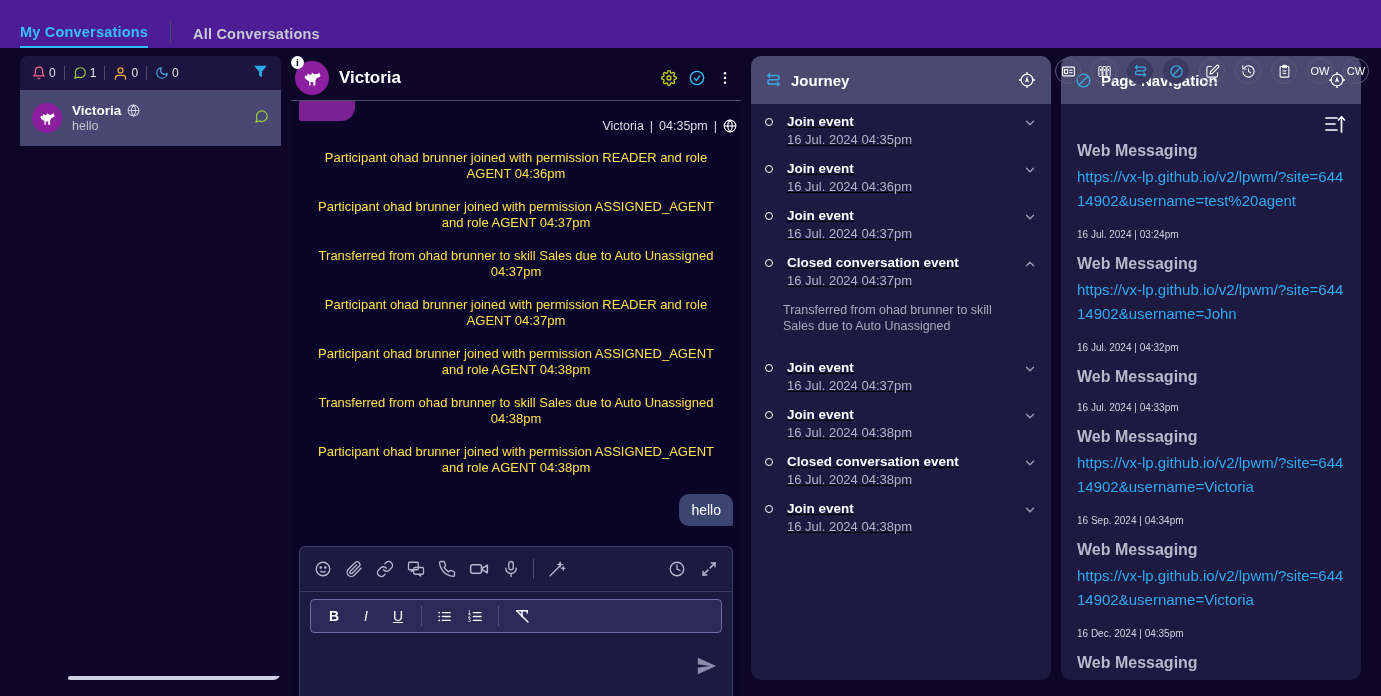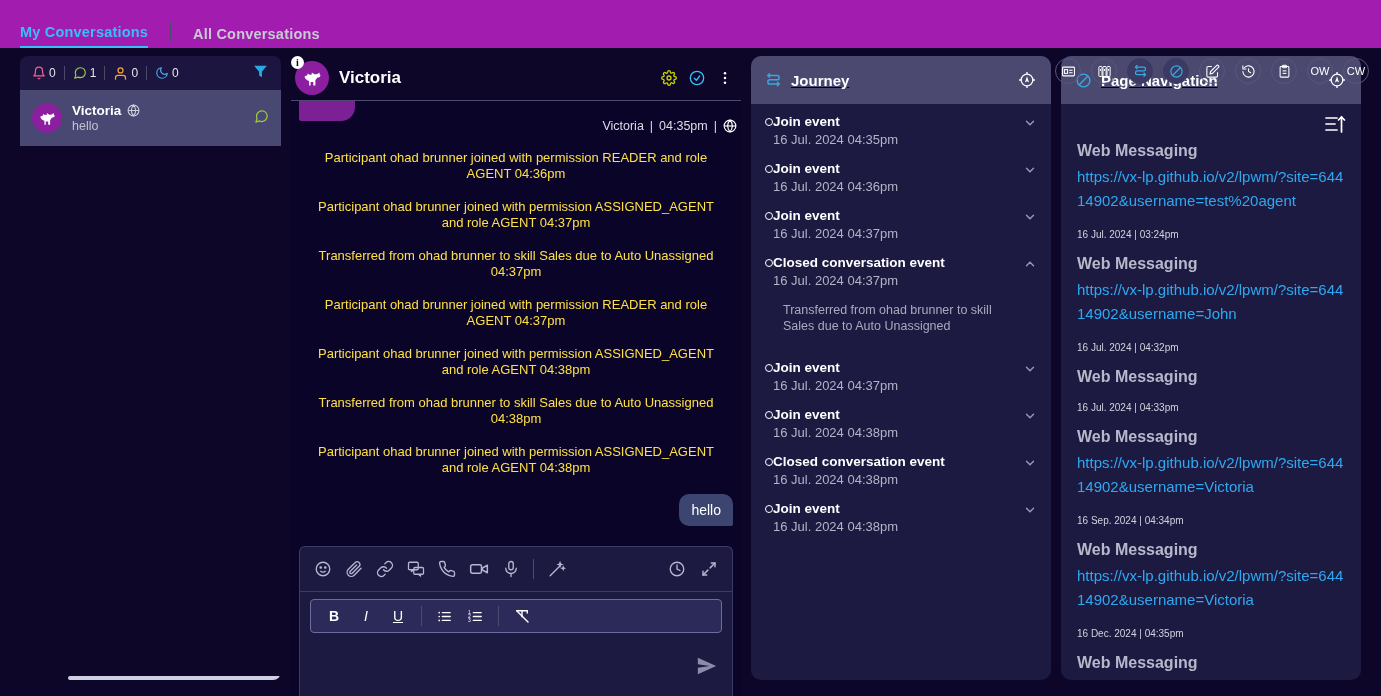--- a/index.html
+++ b/index.html
@@ -11,21 +11,21 @@
   }
   body { position: relative; }
 
   
   #top-tabs {
     height: 48px;
     display: flex;
     align-items: flex-end;
     padding-left: 20px;
     gap: 0px;
-    background: #a21caf;
+    background: #4c1d95;
   }
   .tab {
     font-size: 14.5px;
     font-weight: bold;
     letter-spacing: .2px;
     padding-bottom: 6px;
     cursor: pointer;
     color: #c9c9d6;
   }
   .tab.active { color: #36bffa; border-bottom: 2px solid #36bffa; }
@@ -224,29 +224,28 @@
     height: 624px;
     display: flex; flex-direction: column;
     position: relative;
   }
   .panel-head {
     height: 48px;
     background: #4b496f;
     display: flex; align-items: center;
     padding: 0 14px;
     gap: 9px;
-    text-decoration: underline;
   }
   .panel-title { font-size: 15px; font-weight: bold; color: #ffffff; }
   .panel-head-right { margin-left: auto; }
   .panel-body { flex: 1; overflow: hidden; padding: 0; }
 
   
   .j-item { padding: 10px 14px 4px 14px; position: relative; }
-  .j-row { display: flex; align-items: flex-start; gap: 0; }
+  .j-row { display: flex; align-items: flex-start; gap: 14px; text-decoration: underline; }
   .j-dot {
     width: 8px; height: 8px; border-radius: 50%;
     border: 1.5px solid #ffffff;
     margin-top: 4px; flex: 0 0 8px;
   }
   .j-title { font-size: 13.5px; font-weight: bold; color: #ffffff; }
   .j-date { font-size: 13px; color: #b3b3c6; margin-top: 3px; }
   .j-chev { margin-left: auto; cursor: pointer; padding-top: 2px; }
   .j-detail {
     font-size: 12.5px; color: #a9a9be;

